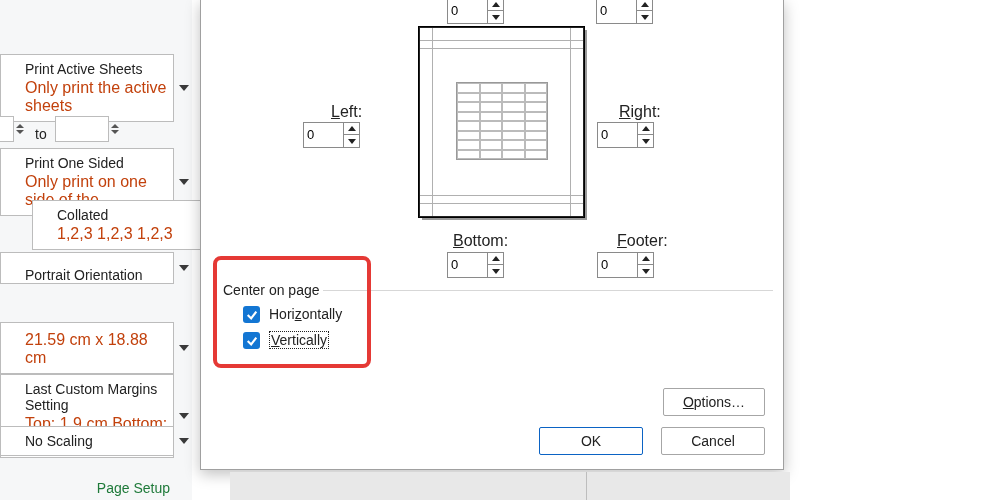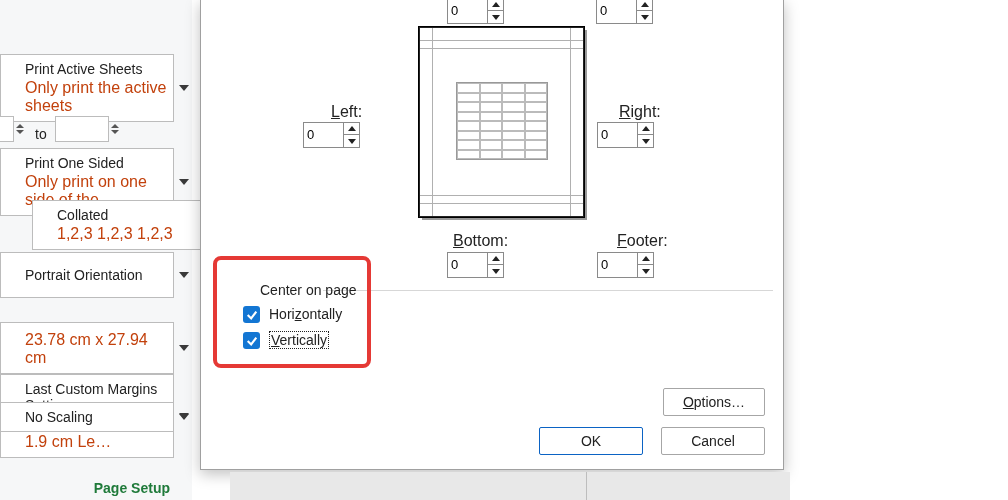--- a/index.html
+++ b/index.html
@@ -141,42 +141,42 @@
     <div class="line2">Only print on one side of the…</div>
     <span class="dropdown-caret"></span>
   </div>
 
   <div class="left-item" style="top:200px; padding-left:24px;margin-left:32px;">
     <div class="line1">Collated</div>
     <div class="line2">1,2,3    1,2,3    1,2,3</div>
     <span class="dropdown-caret"></span>
   </div>
 
-  <div class="left-item" style="top:252px; padding:14px 10px 14px 24px;">
+  <div class="left-item" style="top:252px; padding:14px 10px 0 24px;">
     <div class="line1">Portrait Orientation</div>
     <span class="dropdown-caret"></span>
   </div>
 
   <div class="left-item" style="top:322px; padding-left:24px;">
-    <div class="line2">23.78 cm x 27.94 cm</div>
+    <div class="line2">21.59 cm x 18.88 cm</div>
     <span class="dropdown-caret"></span>
   </div>
 
   <div class="left-item" style="top:374px; padding-left:24px;">
     <div class="line1">Last Custom Margins Setting</div>
     <div class="line2">Top: 1.9 cm Bottom: 1.9 cm Le…</div>
     <span class="dropdown-caret"></span>
   </div>
 
-  <div class="left-item" style="top:402px; padding-left:24px;">
+  <div class="left-item" style="top:426px; padding-left:24px;">
     <div class="line1">No Scaling</div>
     <span class="dropdown-caret"></span>
   </div>
 
-  <div class="green-link" style="right:22px; top:480px;font-weight:bold;">Page Setup</div>
+  <div class="green-link" style="right:22px; top:480px;">Page Setup</div>
 </div>
 
 <div class="dialog">
 
   <div class="spin-box" style="left:246px; top:-2px;">
     <input type="text" value="0" style="">
     <div class="spin-btns">
       <div class="spin-btn up">
           <div class="tri-up"></div>
         </div>
@@ -295,21 +295,21 @@
         <div></div>
       <div></div>
         <div></div>
         <div></div>
         <div></div>
     </div>
   </div>
 
   <div class="sep-line" style="left:122px; top:290px; width:450px;"></div>
 
-  <div class="group-label" style="left:22px; top:282px;margin-left:37px;">Center on page</div>
+  <div class="group-label" style="left:22px; top:282px;">Center on page</div>
 
   <div class="chk-row" style="left:42px; top:306px;">
     <div class="chk">
       <svg viewBox="0 0 14 14">
           <polyline points="2,7 6,11 12,3"></polyline>
         </svg>
     </div>
     <span class="chk-label">Hori<span class="underline-letter">z</span>ontally</span>
   </div>
 

